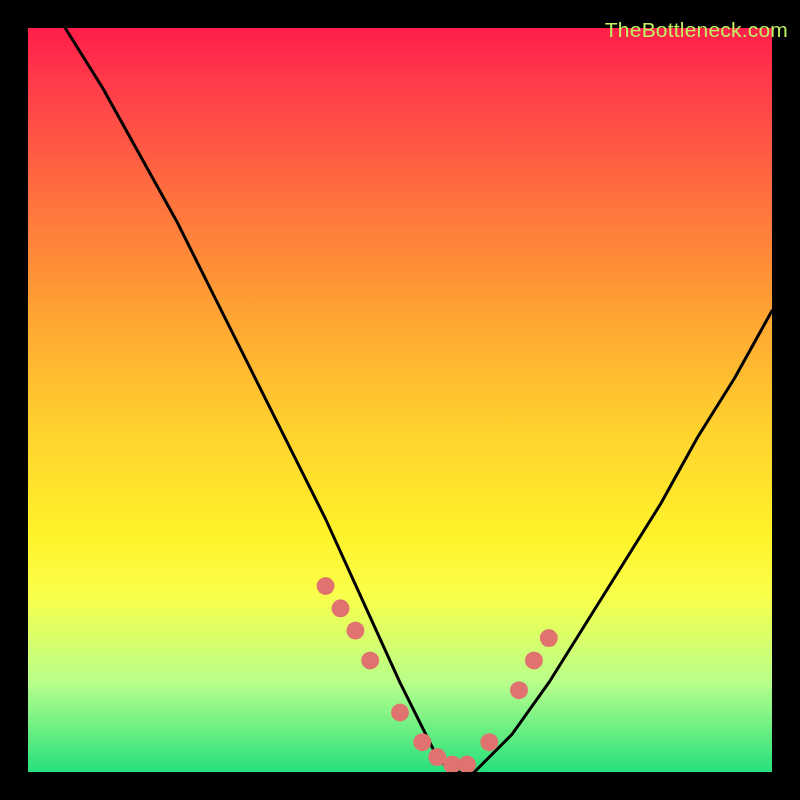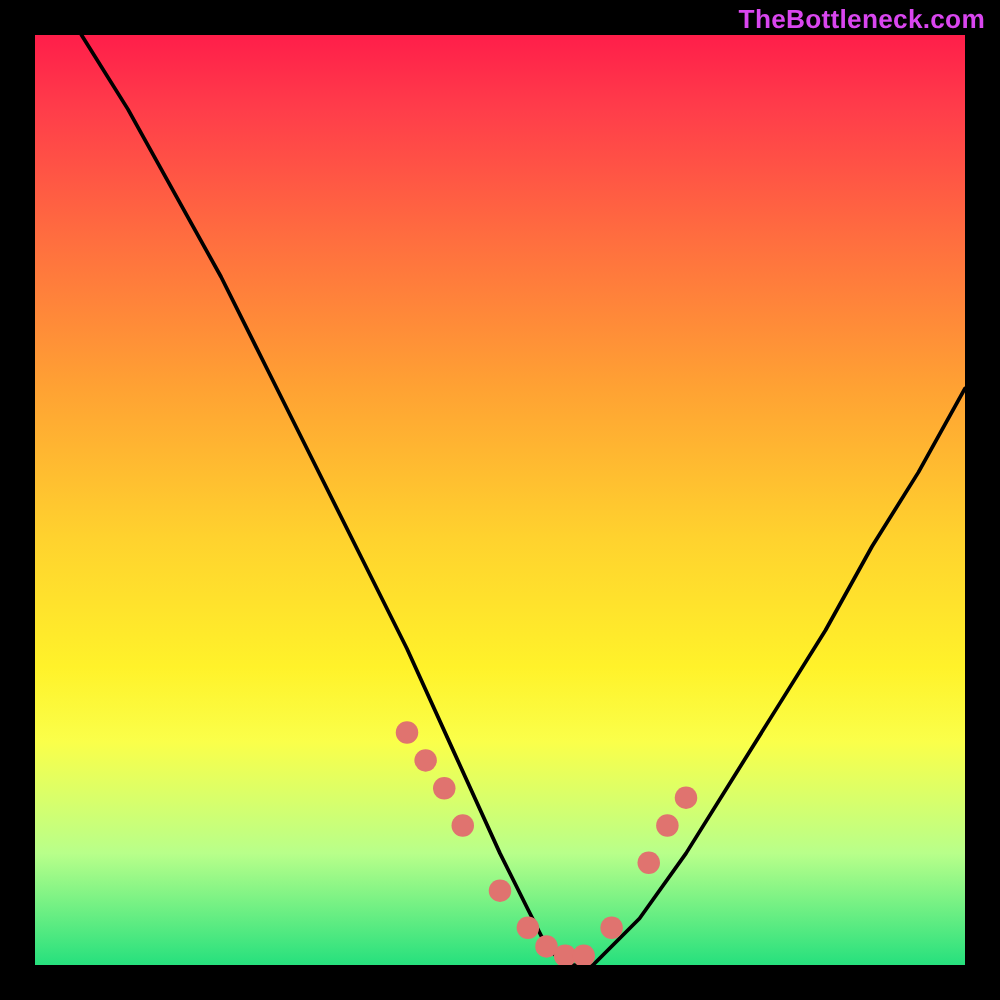--- a/index.html
+++ b/index.html
@@ -23,25 +23,25 @@
       #ff6e3f 22%,
       #ffa233 38%,
       #ffd22e 54%,
       #fff22a 68%,
       #faff4a 76%,
       #b8ff8a 88%,
       #26e07d 100%);
   }
   .watermark {
     position: absolute;
-    top: 4px;
+    top: 18px;
     right: 12px;
-    color: #d946ef;
+    color: #bef264;
     font-size: 21px;
-    font-weight: 700;
+    font-weight: 400;
     letter-spacing: 0.2px;
   }
   svg.curve {
     position: absolute;
     left: 0;
     top: 0;
   }
 </style>
 </head>
 <body>

